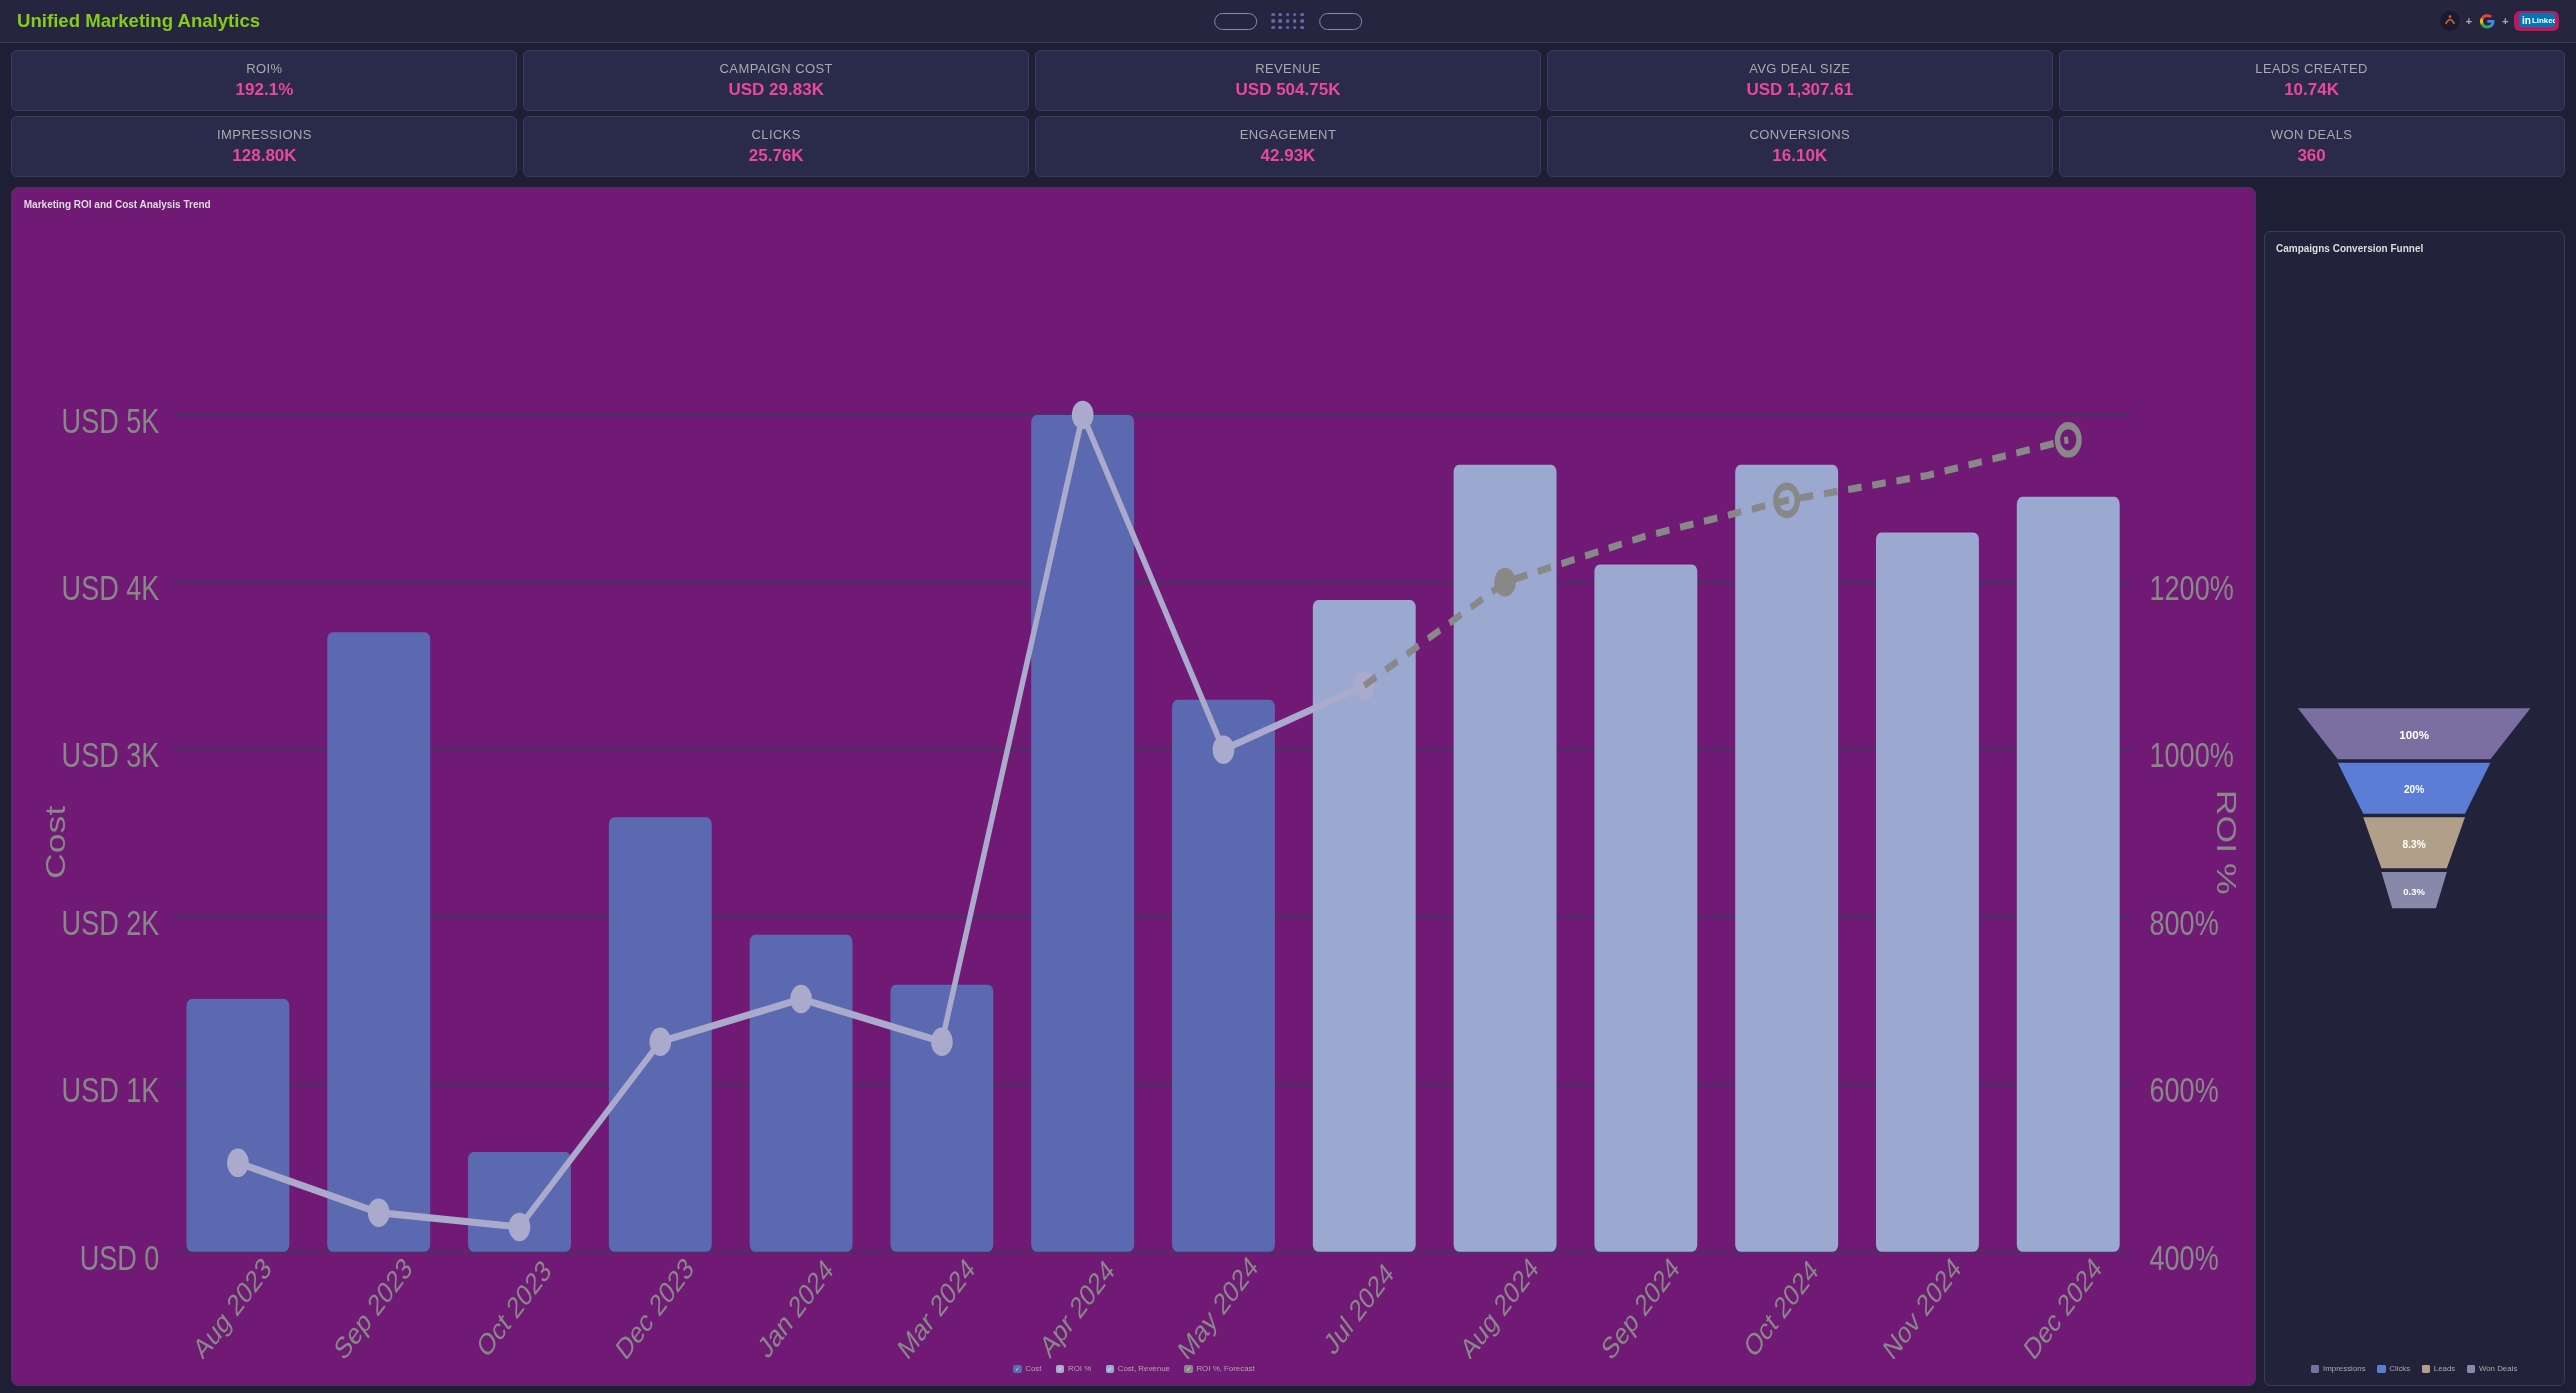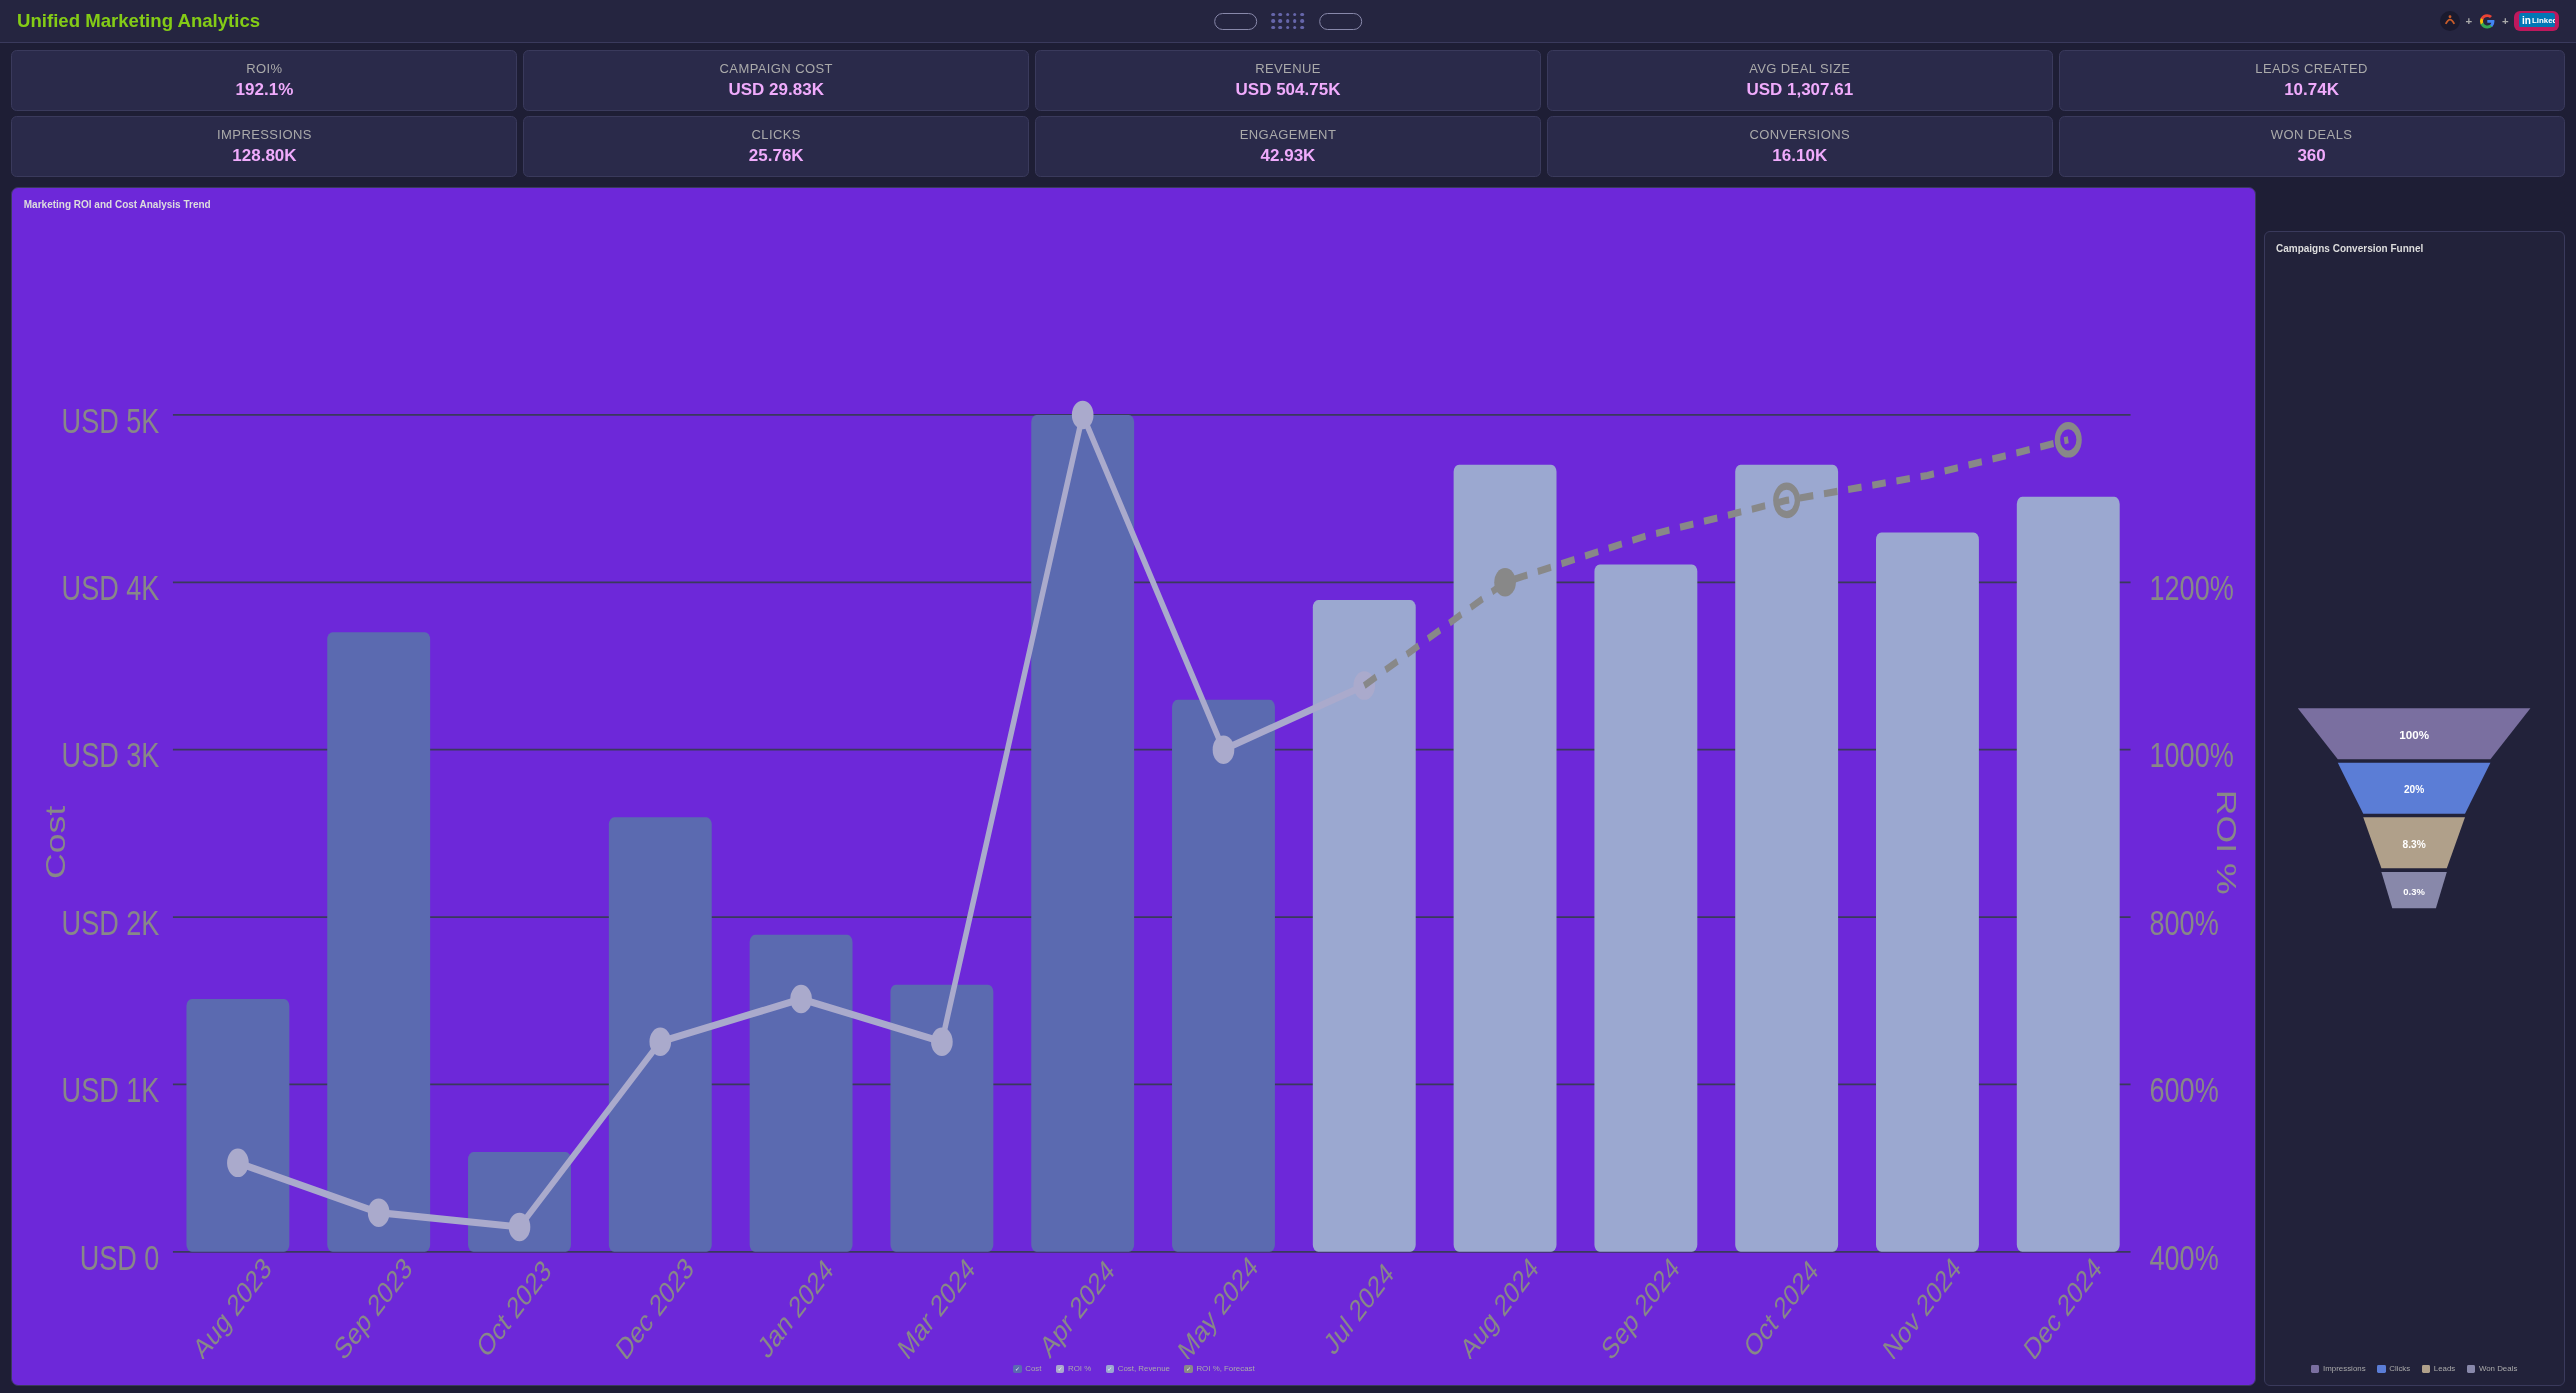--- a/index.html
+++ b/index.html
@@ -114,36 +114,36 @@
       font-size: 13px;
       color: #aaa;
       margin-bottom: 4.3px;
       text-transform: uppercase;
       letter-spacing: 0.4px;
     }
 
     .kpi-value {
       font-size: 17px;
       font-weight: 700;
-      color: #f0abfc;
+      color: #ec4899;
     }
 
     
     .main-content {
       display: grid;
       grid-template-columns: 1fr 301px;
       gap: 7.2px;
       padding: 5.7px 11.4px 7.2px;
       flex: 1;
       overflow: hidden;
     }
 
     
     .chart-section {
-      background: #6d28d9;
+      background: #701a75;
       border-radius: 7.2px;
       padding: 11.4px;
       border: 0.7px solid #3a3a5c;
       display: flex;
       flex-direction: column;
     }
 
     .chart-title {
       font-size: 10px;
       font-weight: 600;

